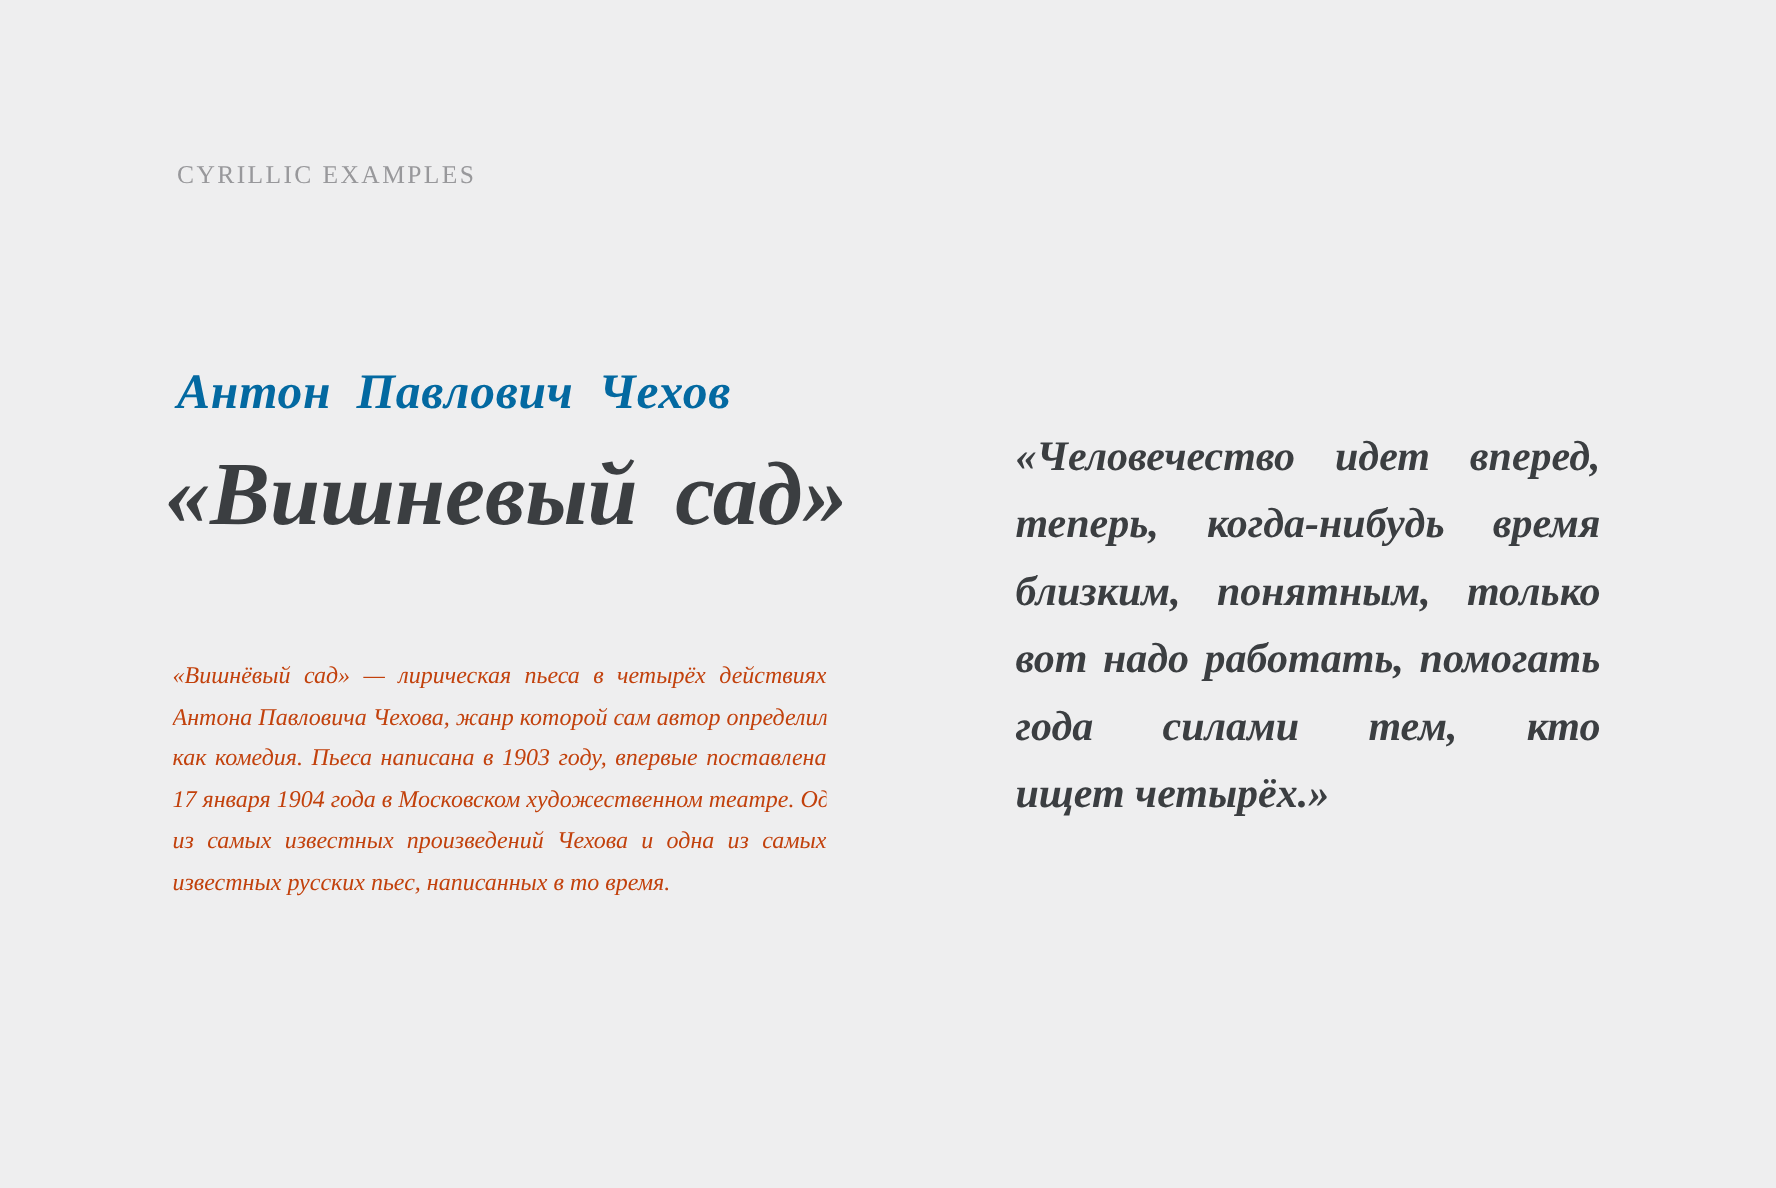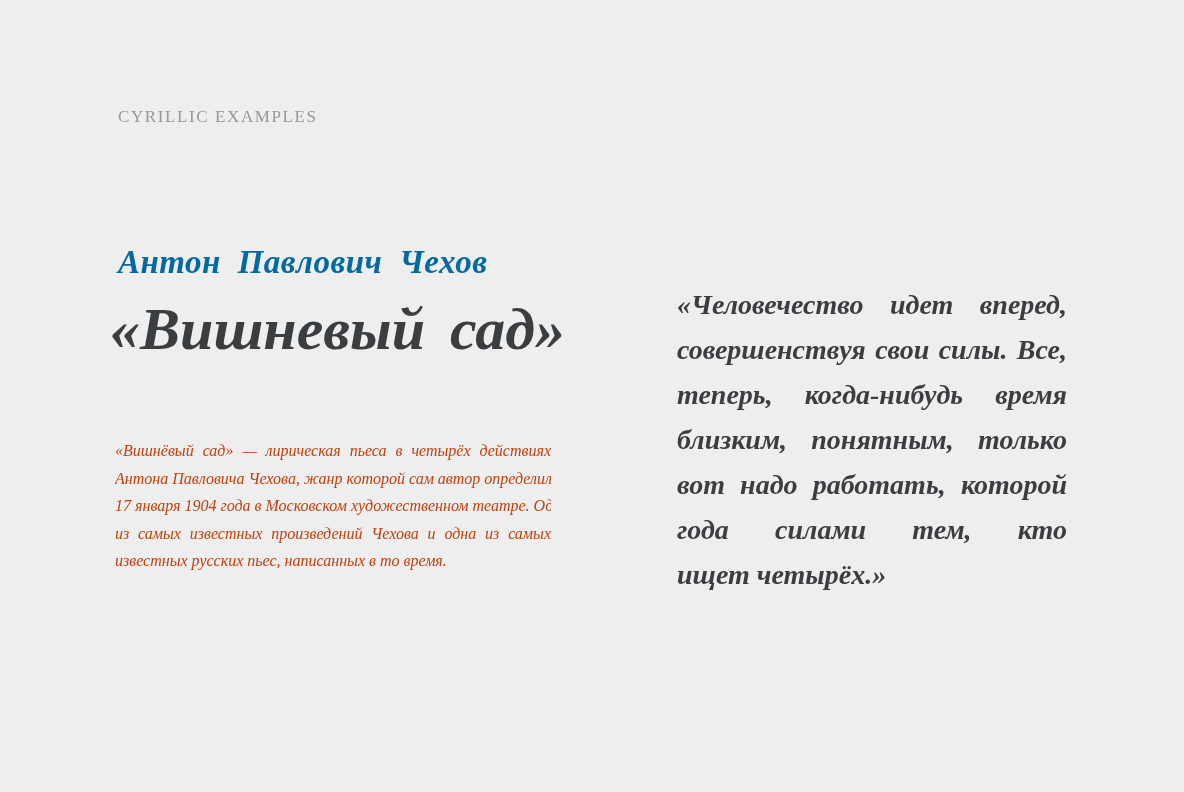--- a/index.html
+++ b/index.html
@@ -91,29 +91,29 @@
   <div class="section-label">CYRILLIC EXAMPLES</div>
 
   <div>
     <div class="script author-name">Антон Павлович Чехов</div>
 
     <div class="script book-title">«Вишневый сад»</div>
 
     <div class="script description-paragraph">
       <div class="just-line">«Вишнёвый сад» — лирическая пьеса в четырёх действиях</div>
       <div class="just-line">Антона Павловича Чехова, жанр которой сам автор определил</div>
+      <div class="just-line">как комедия. Пьеса написана в 1903 году, впервые поставлена</div>
       <div class="just-line">17 января 1904 года в Московском художественном театре. Одно</div>
       <div class="just-line">из самых известных произведений Чехова и одна из самых</div>
       <div class="end-line">известных русских пьес, написанных в то время.</div>
     </div>
   </div>
 
   <div class="script quote-column">
     <div class="just-line">«Человечество идет вперед,</div>
-    <div class="just-line">совершенствуя свои силы. Все,</div>
     <div class="just-line">теперь, когда-нибудь время</div>
     <div class="just-line">близким, понятным, только</div>
-    <div class="just-line">вот надо работать, которой</div>
+    <div class="just-line">вот надо работать, помогать</div>
     <div class="just-line">года силами тем, кто</div>
     <div class="end-line">ищет четырёх.»</div>
   </div>
 
 </div>
 
 </body></html>

